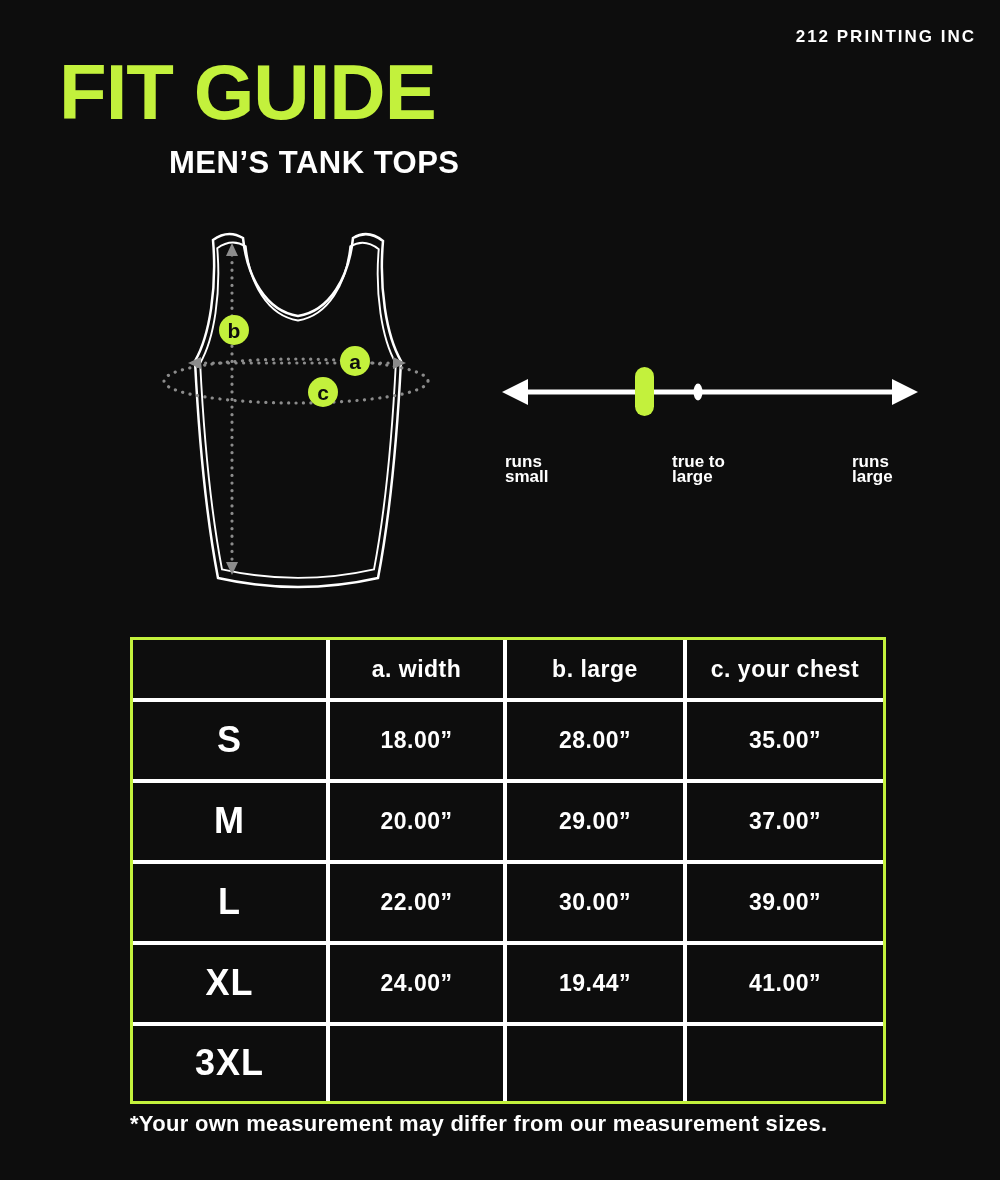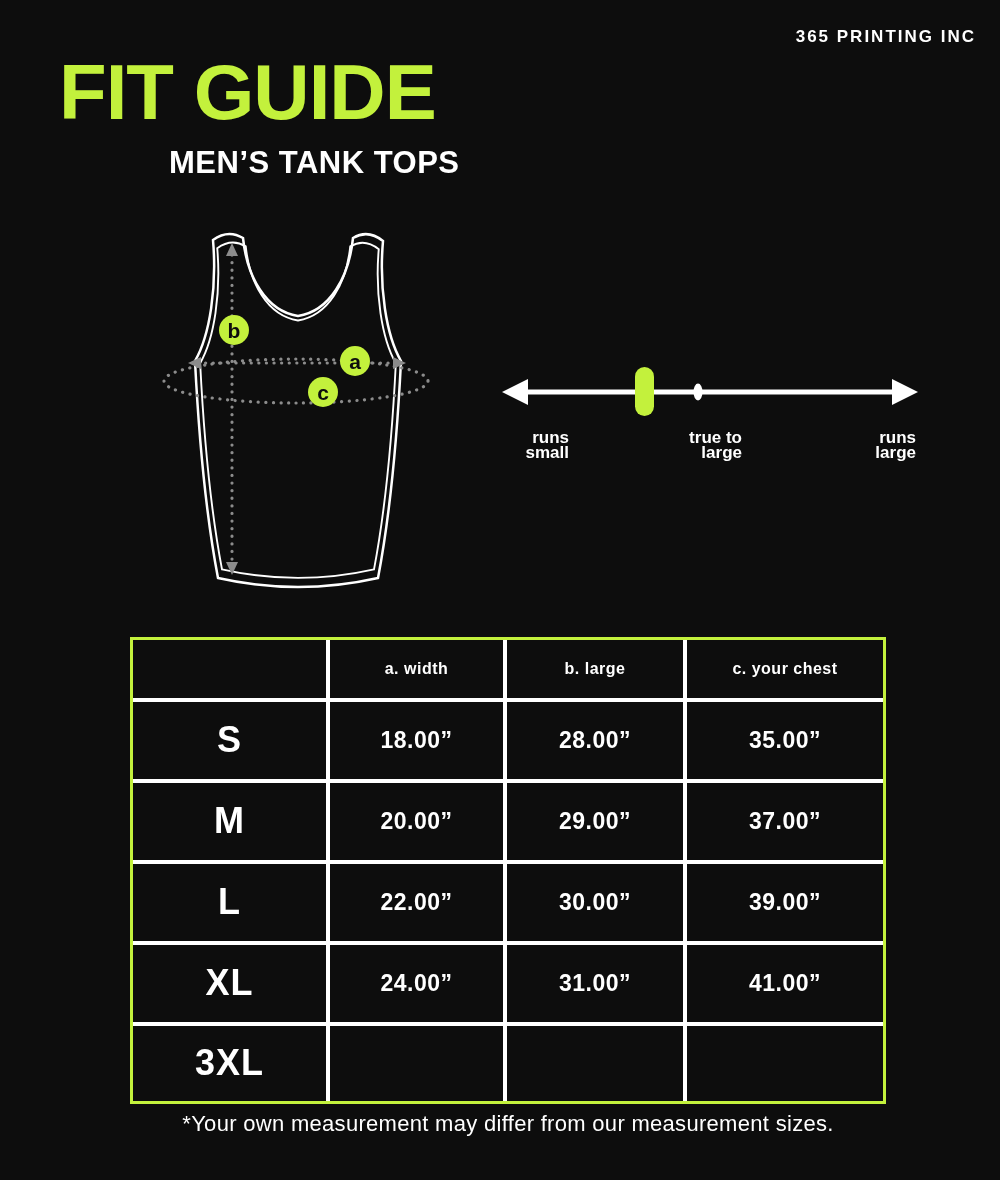--- a/index.html
+++ b/index.html
@@ -30,23 +30,23 @@
   }
   .subtitle {
     position:absolute; top:137px; left:169px;
     font-size:31px; font-weight:bold; letter-spacing:0.5px;
     color:var(--text,#fff); white-space:nowrap;margin-top:8px;
   }
   .tank-svg { position:absolute; left:150px; top:215px; }
   .scale-svg { position:absolute; left:500px; top:358px; }
   .accent-fill { fill: var(--accent,#c3f13c); }
   .scale-label {
-    position:absolute; top:430px;
+    position:absolute; top:454px;
     font-size:17px; line-height:15px; font-weight:bold;
-    text-align:right; color:var(--text,#fff);
+    text-align:left; color:var(--text,#fff);
   }
   .scale-label.small  { left:505px; width:64px; }
   .scale-label.true   { left:672px; width:70px; }
   .scale-label.large  { left:852px; width:64px; }
   .chart-box {
     position:absolute; left:130px; top:637px;
     width:756px; height:467px;
     border:3px solid var(--accent,#c3f13c);
     background:var(--background,#0d0d0d);
   }
@@ -56,35 +56,35 @@
   }
   .chart-box th, .chart-box td {
     border:4px solid #fff;
     text-align:center; vertical-align:middle;
     color:var(--text,#fff);
   }
   .chart-box tr:first-child th { border-top:none; }
   .chart-box tr:last-child td { border-bottom:none; }
   .chart-box th:first-child, .chart-box td:first-child { border-left:none; }
   .chart-box th:last-child, .chart-box td:last-child { border-right:none; }
-  .chart-box th { height:60px; font-size:16px; font-weight:bold; letter-spacing:0.5px; }
+  .chart-box th { height:60px; font-size:23px; font-weight:bold; letter-spacing:0.5px; }
   .chart-box td.size-cell { font-size:36px; font-weight:bold; letter-spacing:1px; }
   .chart-box td.value-cell { font-size:23px; font-weight:bold; letter-spacing:0.5px; }
   .footnote {
     position:absolute; left:130px; top:1111px; width:756px;
-    text-align:center; font-size:22px; font-weight:normal; letter-spacing:0.3px;
+    font-size:22px; font-weight:bold; letter-spacing:0.3px;
     color:var(--text,#fff);
   }
 </style>
 </head>
 <body>
 
 <div class="page">
 
-  <div class="brand">365 PRINTING INC</div>
+  <div class="brand">212 PRINTING INC</div>
   <h1 class="title">FIT GUIDE</h1>
   <div class="subtitle">MEN’S TANK TOPS</div>
 
   <svg class="tank-svg" width="300" height="390" viewBox="0 0 300 390">
     <g fill="none" stroke="#ffffff">
       <path stroke-width="2.5" d="M63 25 Q78 14 93 23 C97 62 116 96 148 101 C180 96 199 62 203 23 Q218 14 233 26
            C229 72 236 120 251 146 C247 225 240 300 228 363 Q148 381 68 363
            C56 300 49 225 45 146 C60 120 67 72 63 25 Z"></path>
       <path stroke-width="2" transform="translate(7.4,9.5) scale(0.95)" d="M63 25 Q78 14 93 23 C97 62 116 96 148 101 C180 96 199 62 203 23 Q218 14 233 26
            C229 72 236 120 251 146 C247 225 240 300 228 363 Q148 381 68 363
@@ -152,21 +152,21 @@
       </tr>
       <tr>
         <td class="size-cell">L</td>
         <td class="value-cell">22.00”</td>
         <td class="value-cell">30.00”</td>
         <td class="value-cell">39.00”</td>
       </tr>
       <tr>
         <td class="size-cell">XL</td>
         <td class="value-cell">24.00”</td>
-        <td class="value-cell">31.00”</td>
+        <td class="value-cell">19.44”</td>
         <td class="value-cell">41.00”</td>
       </tr>
       <tr>
         <td class="size-cell">3XL</td>
         <td class="value-cell"></td>
         <td class="value-cell"></td>
         <td class="value-cell"></td>
       </tr>
     </tbody>
       </table>

